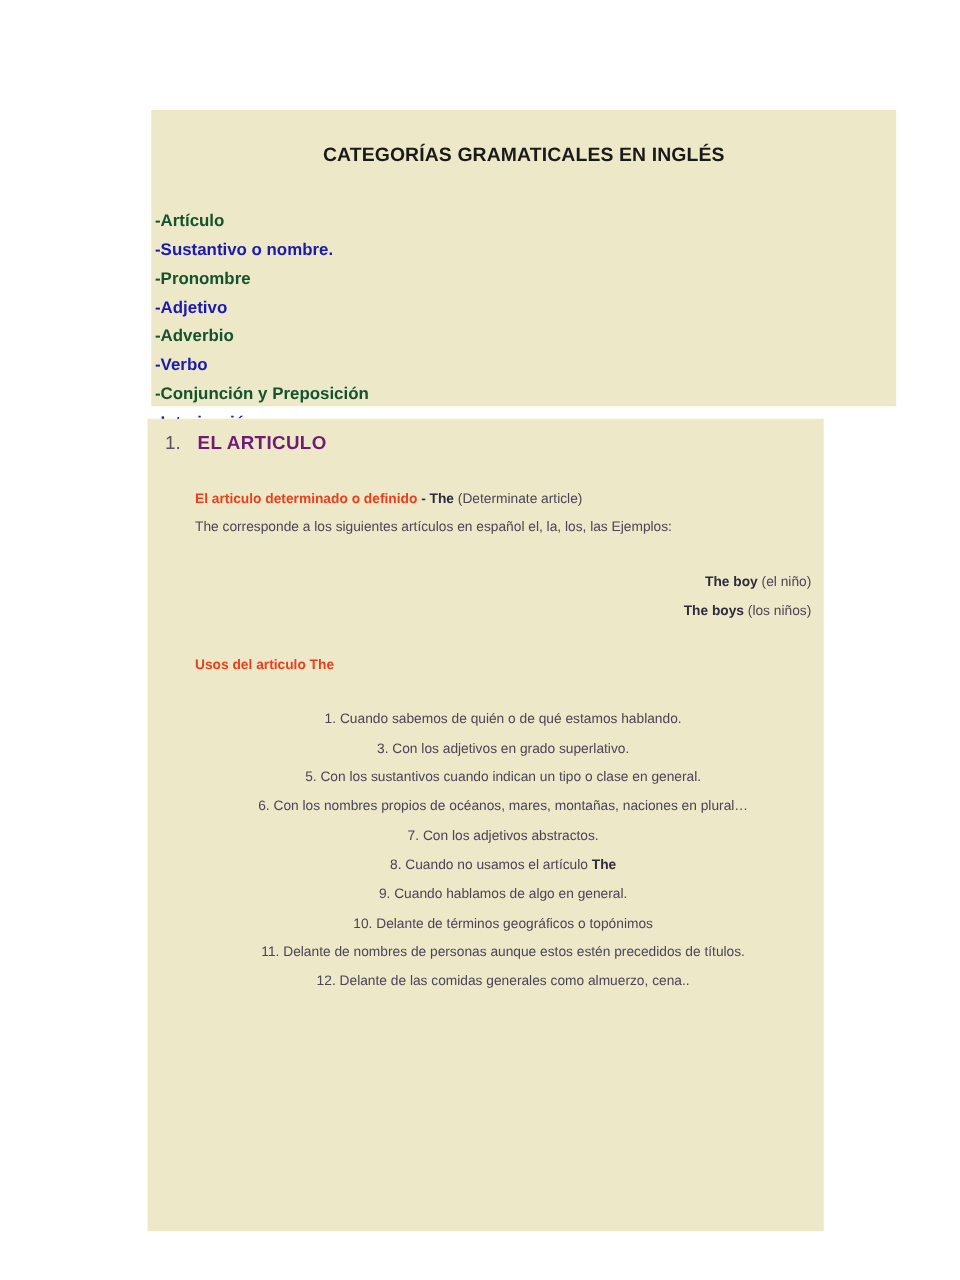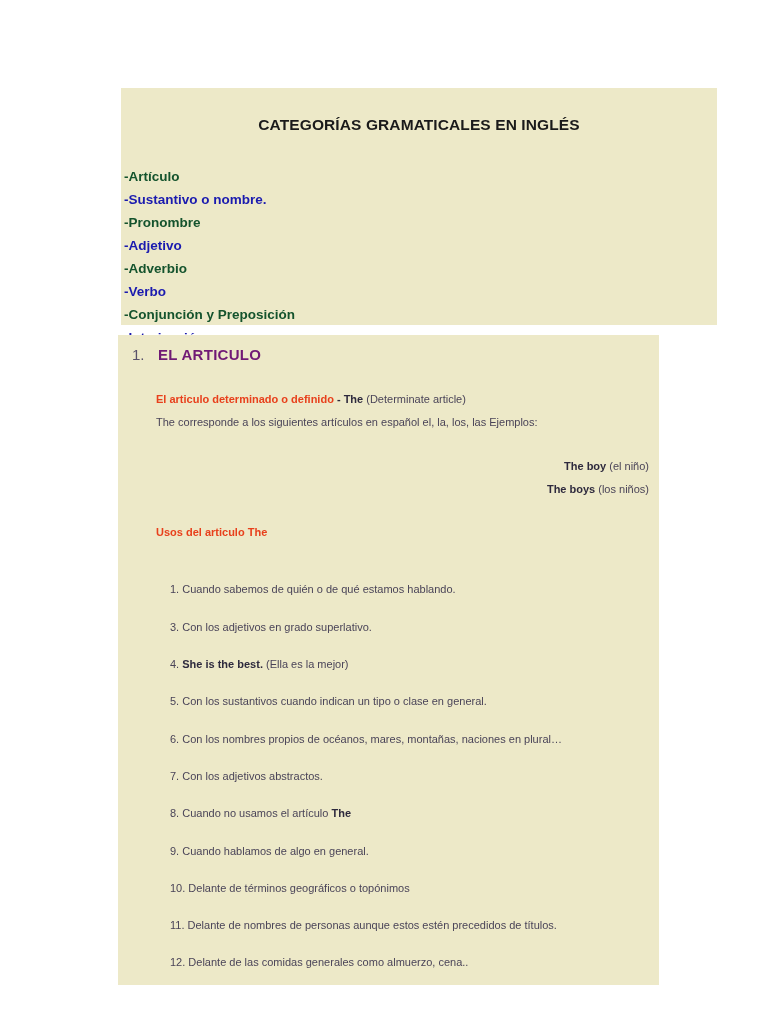--- a/index.html
+++ b/index.html
@@ -114,21 +114,21 @@
 
   .examples .ex-line { margin: 0; text-align: right; }
 
   .usos {
     color: #E8401C;
     font-weight: bold;
     margin: 0;
   }
 
   .uses-list { margin: 0; }
-  .uses-list .use-item { margin: 14px; }
+  .uses-list .use-item { margin: 0; text-align: center; }
 </style>
 </head>
 <body>
 
 <div class="page">
 
   <div class="block-categories">
 
     <div class="doc-title">CATEGORÍAS GRAMATICALES EN INGLÉS</div>
 
@@ -172,21 +172,20 @@
 
       <div class="spacer-md"></div>
 
       <div class="uses-list">
 
         <p class="use-item"><span>1.</span><span> Cuando sabemos de quién o de qué estamos hablando.</span></p>
 
 
         <p class="use-item"><span>3.</span><span> Con los adjetivos en grado superlativo.</span></p>
 
-        <p class="use-item"><span>4.</span><span class="bold-dark"> She is the best.</span><span> (Ella es la mejor)</span></p>
 
         <p class="use-item"><span>5.</span><span> Con los sustantivos cuando indican un tipo o clase en general.</span></p>
 
         <p class="use-item"><span>6.</span><span> Con los nombres propios de océanos, mares, montañas, naciones en plural…</span></p>
 
         <p class="use-item"><span>7.</span><span> Con los adjetivos abstractos.</span></p>
 
         <p class="use-item"><span>8.</span><span> Cuando no usamos el artículo </span><span class="bold-dark">The</span></p>
 
         <p class="use-item"><span>9.</span><span> Cuando hablamos de algo en general.</span></p>

